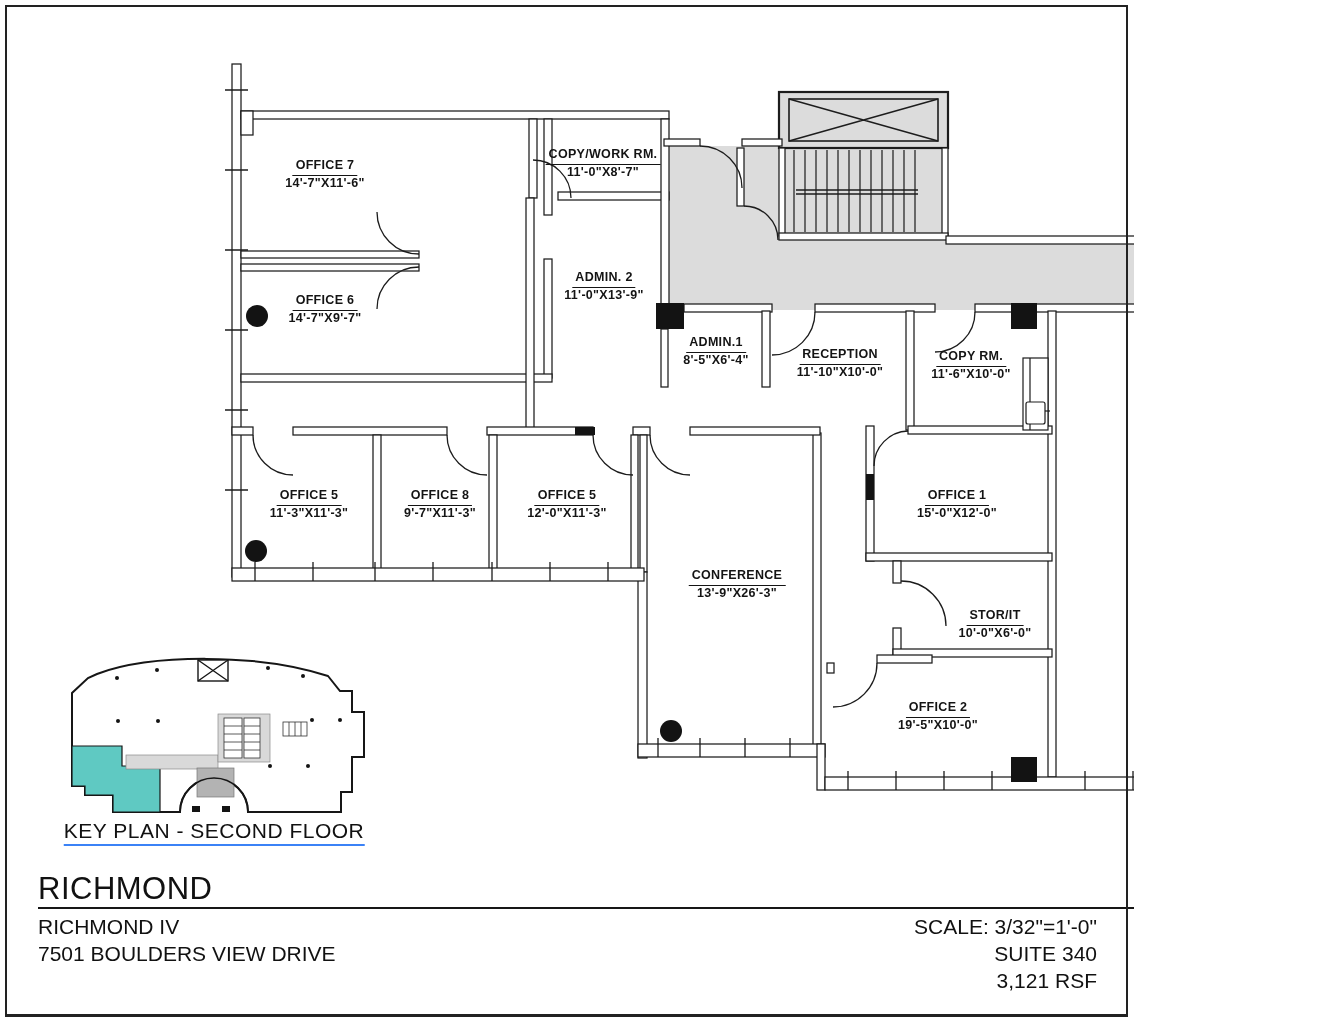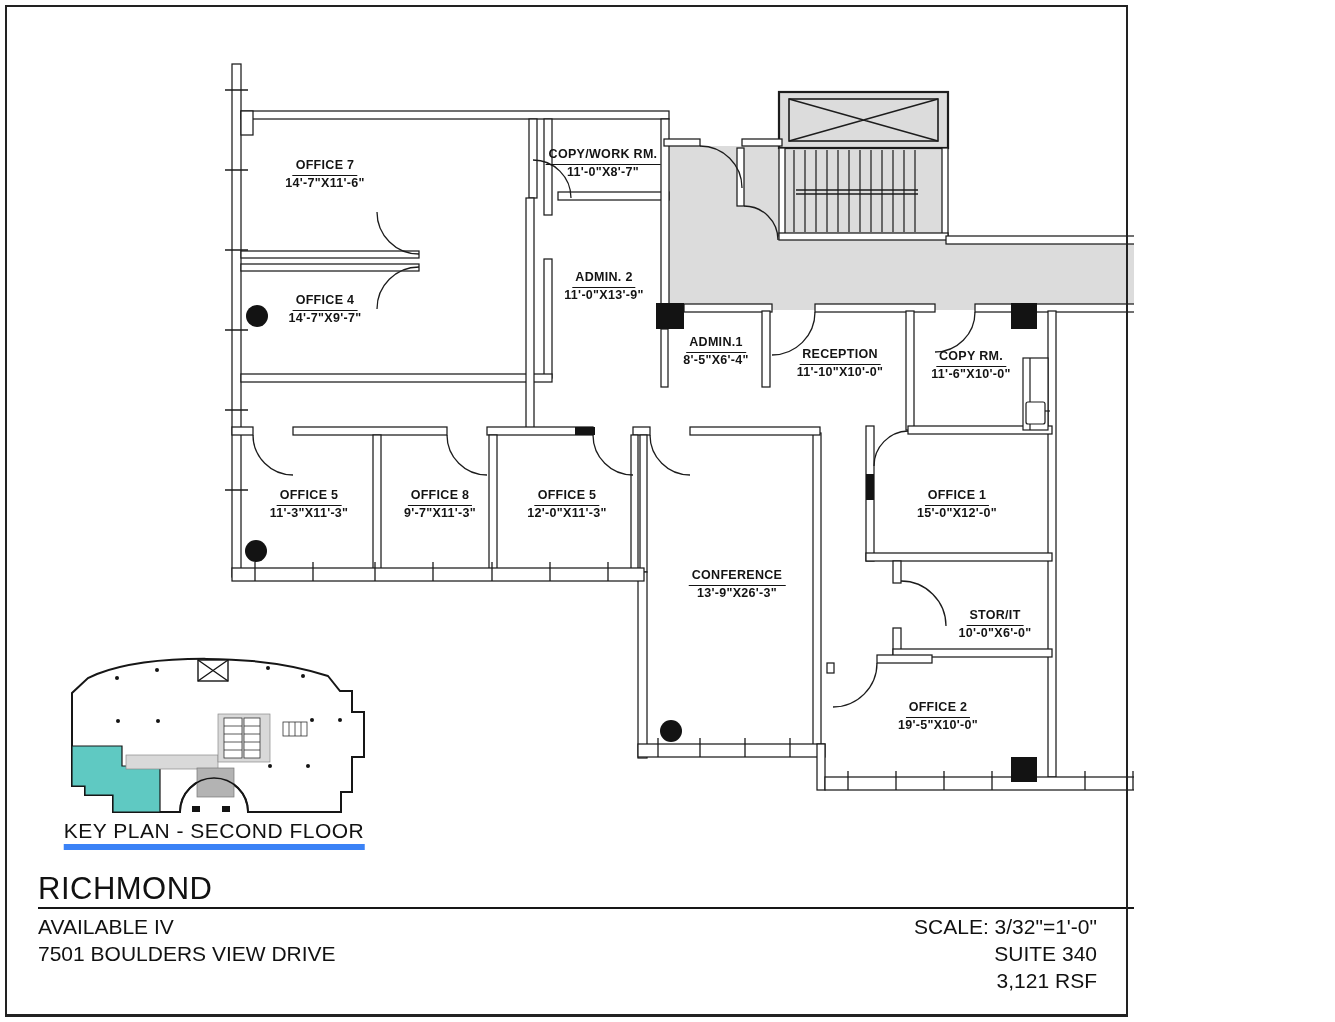--- a/index.html
+++ b/index.html
@@ -7,21 +7,21 @@
         font-family:"Liberation Sans",sans-serif;color:#111;}
   #frame{position:absolute;left:5px;top:5px;right:6px;bottom:5px;
          border:2px solid #222;border-bottom-width:3px;pointer-events:none;}
   #plan-svg{position:absolute;left:0;top:0;}
   .room-label{position:absolute;transform:translateX(-50%);text-align:center;
               font-weight:bold;font-size:12.5px;line-height:1.25;letter-spacing:.3px;
               color:#141414;white-space:nowrap;}
   .room-label .rname{display:inline-block;border-bottom:1.6px solid #141414;padding:0 3px 1px 3px;}
   .keyplan-label{position:absolute;left:214px;top:819px;transform:translateX(-50%);
                  font-size:21px;letter-spacing:.5px;white-space:nowrap;
-                 border-bottom:6px solid #3b82f6;padding-bottom:1px;}
+                 border-bottom:2px solid #3b82f6;padding-bottom:1px;}
   .avail-heading{position:absolute;left:38px;top:871px;font-size:31px;letter-spacing:.5px;}
   .footer-rule{position:absolute;left:38px;top:907px;width:1260px;height:2px;background:#161616;}
   .addr-block{position:absolute;left:38px;top:913px;font-size:21px;line-height:27px;}
   .scale-block{position:absolute;right:37px;top:913px;font-size:21px;line-height:27px;text-align:right;}
 </style>
 </head>
 <body>
 
 <div id="page">
 
@@ -196,21 +196,21 @@
           <circle cx="308" cy="766" r="2"></circle>
       </g>
     </g>
   </svg>
 
   <div class="room-label" style="left:325px;top:158px">
     <span class="rname">OFFICE  7</span><br>
     <span class="rdims">14'-7"X11'-6"</span>
   </div>
   <div class="room-label" style="left:325px;top:293px">
-    <span class="rname">OFFICE  4</span><br>
+    <span class="rname">OFFICE  6</span><br>
     <span class="rdims">14'-7"X9'-7"</span>
   </div>
   <div class="room-label" style="left:603px;top:147px">
     <span class="rname">COPY/WORK RM.</span><br>
     <span class="rdims">11'-0"X8'-7"</span>
   </div>
   <div class="room-label" style="left:604px;top:270px">
     <span class="rname">ADMIN.  2</span><br>
     <span class="rdims">11'-0"X13'-9"</span>
   </div>
@@ -254,21 +254,21 @@
     <span class="rname">OFFICE  2</span><br>
     <span class="rdims">19'-5"X10'-0"</span>
   </div>
 
   <div class="keyplan-label">KEY PLAN - SECOND FLOOR</div>
 
   <div>
     <div class="avail-heading">RICHMOND</div>
     <div class="footer-rule"></div>
     <div class="addr-block">
-      <div>AVAILABLE IV</div>
+      <div>RICHMOND IV</div>
       <div>7501 BOULDERS VIEW DRIVE</div>
     </div>
     <div class="scale-block">
       <div>SCALE: 3/32"=1'-0"</div>
       <div>SUITE 340</div>
       <div>3,121 RSF</div>
     </div>
   </div>
 
   <div id="frame"></div>

